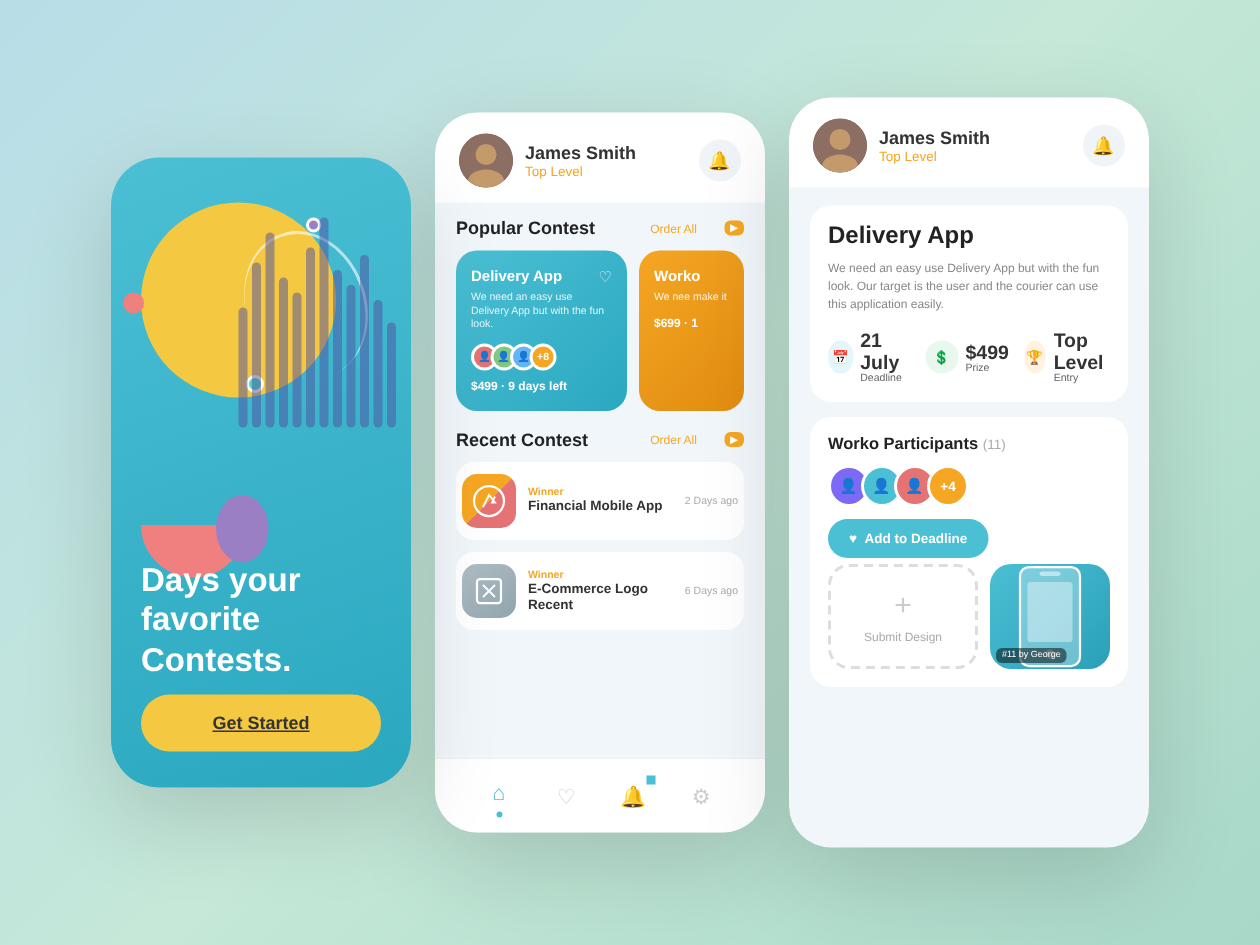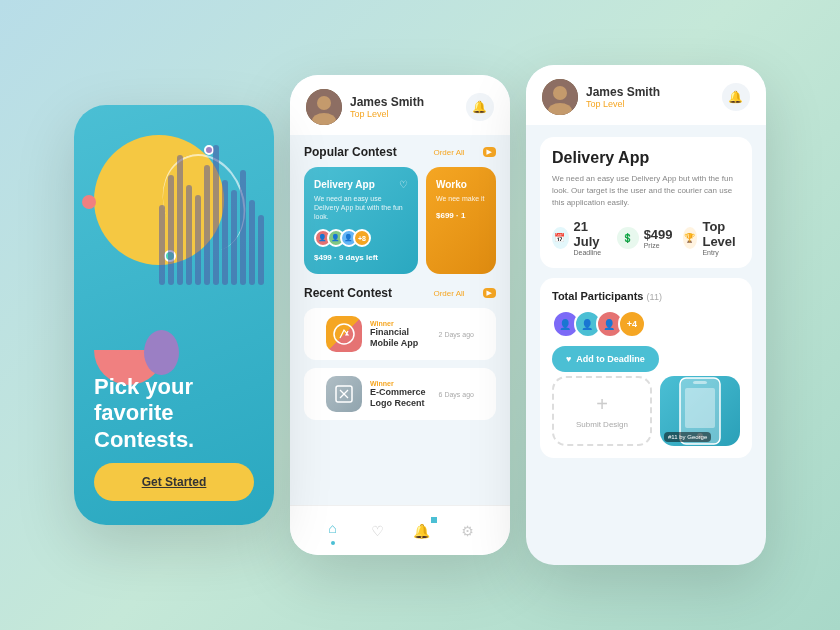--- a/index.html
+++ b/index.html
@@ -327,21 +327,21 @@
 
     .recent-list {
       display: flex;
       flex-direction: column;
       gap: 8px;
     }
 
     .recent-item {
       background: white;
       border-radius: 12px;
-      padding: 8px 22px;
+      padding: 8px 4px;
       display: flex;
       align-items: center;
       gap: 8px;
     }
 
     .recent-thumb {
       width: 36px;
       height: 36px;
       border-radius: 10px;
       flex-shrink: 0;
@@ -633,21 +633,21 @@
         <div class="bar" style="height:95px"></div>
         <div class="bar" style="height:115px"></div>
         <div class="bar" style="height:85px"></div>
         <div class="bar" style="height:70px"></div>
       </div>
       <div class="deco-semicircle"></div>
       <div class="deco-purple-drop"></div>
     </div>
     <div class="intro-content">
       <div class="intro-title">
-        <span>Pick your favorite</span><br>
+        <span>Days your favorite</span><br>
         <span>Contests.</span>
       </div>
       <button class="btn-get-started">Get Started</button>
     </div>
   </div>
 
   <div class="screen-list">
     <div class="screen-header">
       <div class="user-info">
         <div class="avatar">
@@ -794,21 +794,21 @@
             <div>
               <div class="stat-value">Top Level</div>
               <div class="stat-text">Entry</div>
             </div>
           </div>
         </div>
       </div>
 
       <div class="participants-card">
         <div class="participants-title">
-          <span>Total Participants</span>
+          <span>Worko Participants</span>
           <span class="participants-count">(11)</span>
         </div>
         <div class="participant-avatars">
           <div class="part-avatar pa1">👤</div>
           <div class="part-avatar pa2">👤</div>
           <div class="part-avatar pa3">👤</div>
           <div class="part-avatar part-more">+4</div>
         </div>
         <button class="fav-btn">
           <span>♥</span>

